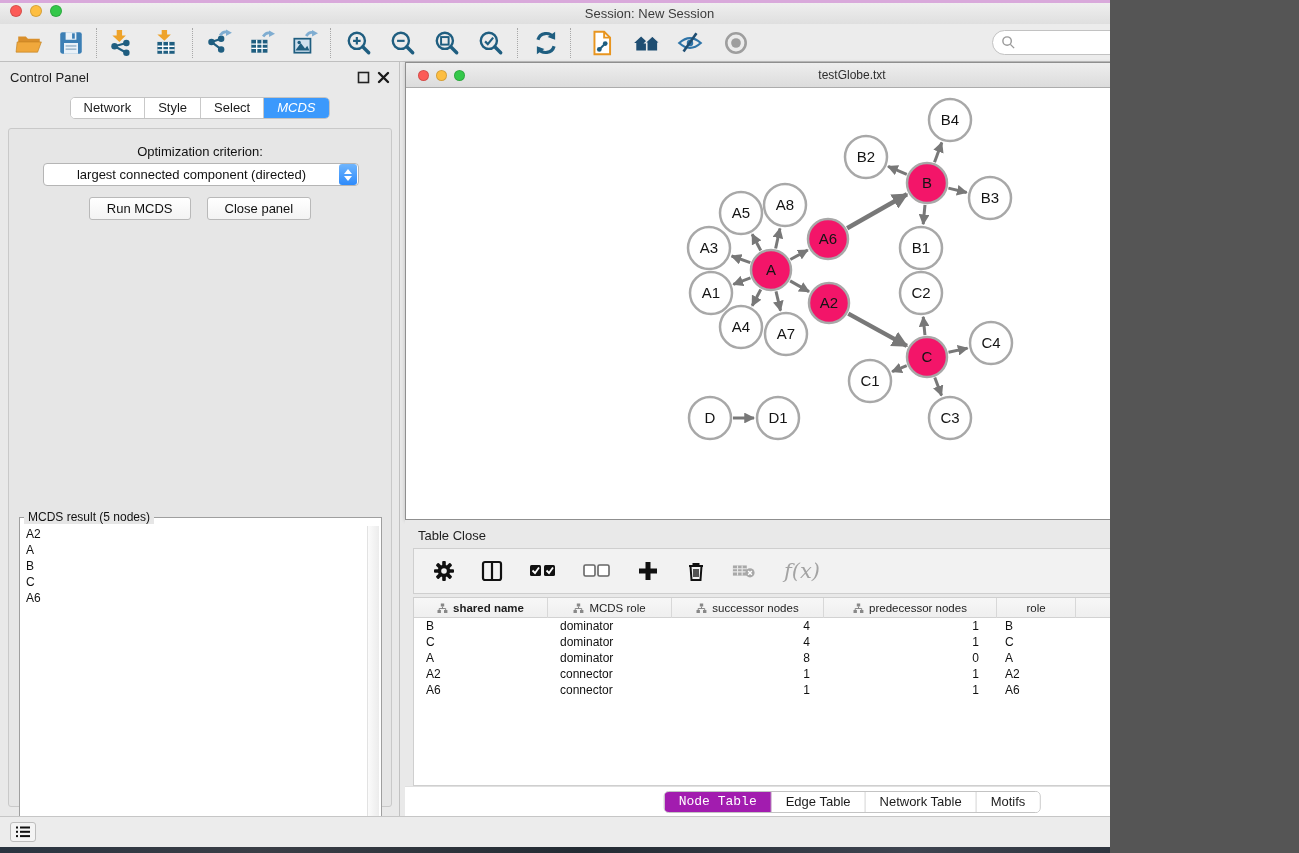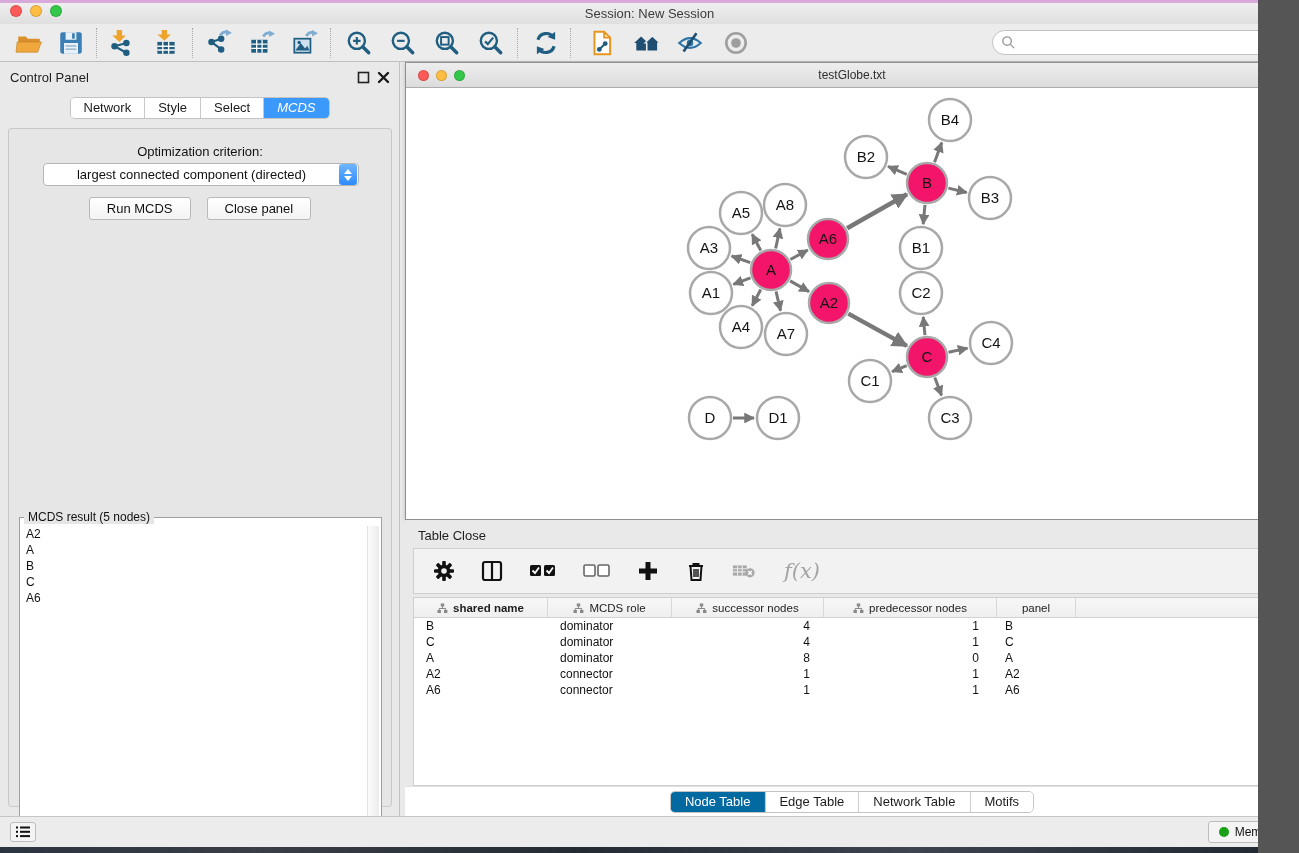--- a/index.html
+++ b/index.html
@@ -1,18 +1,18 @@
 <!DOCTYPE html>
 <html><head>
 <meta charset="utf-8">
 <style>
   * { margin:0; padding:0; box-sizing:border-box; }
   html,body { background:#555; }
   .app {
-    position:relative; width:1258px; height:853px; overflow:hidden;
+    position:relative; width:1110px; height:853px; overflow:hidden;
     font-family:"Liberation Sans","DejaVu Sans",sans-serif;
     background:#E9E9E9; -webkit-font-smoothing:antialiased;
   }
   .abs { position:absolute; }
 
   
   .top-accent { left:0; top:0; width:1299px; height:3px; background:#D9A9DB; }
   .titlebar { left:0; top:3px; width:1299px; height:21px;
     background:linear-gradient(#EFEFEF,#DFDFDF); }
   .titlebar .title { width:100%; text-align:center; line-height:21px; font-size:13px; color:#3c3c3c; }
@@ -78,21 +78,21 @@
   .thead { position:relative; height:20px; background:linear-gradient(#F7F7F7,#EFEFEF); border-bottom:1px solid #D2D2D2; }
   .th { position:absolute; top:0; height:20px; border-right:1px solid #D8D8D8; font-size:11.5px; color:#1d1d1d;
     display:flex; align-items:center; justify-content:center; gap:5px; }
   .trow { position:relative; height:16px; }
   .td { position:absolute; top:0; height:16px; font-size:12px; color:#111; line-height:16px; white-space:nowrap; }
   .tp-tabs-strip { position:absolute; left:0; top:266px; width:894px; height:30px; background:#fff; border-top:1px solid #E0E0E0; }
   .tp-tabs { position:absolute; left:50%; top:4px; transform:translateX(-50%); display:flex; height:22px;
     border:1px solid #C3C3C3; border-radius:5px; overflow:hidden; background:#fff; }
   .tp-tab { padding:0 14px; font-size:13px; line-height:20px; color:#1c1c1c; background:#fff; border-right:1px solid #C9C9C9; }
   .tp-tab:last-child { border-right:none; }
-  .tp-tab.active { background:#0369a1; color:#fff; }
+  .tp-tab.active { background:#a21caf; color:#fff;font-family:Liberation Mono, monospace; }
 
   
   .statusbar { left:0; top:816px; width:1299px; height:31px; background:#ECECEC; border-top:1px solid #C6C6C6; }
   .sb-left-btn { position:absolute; left:10px; top:5px; width:26px; height:20px; background:#F4F4F4;
     border:1px solid #BDBDBD; border-radius:3px; display:flex; align-items:center; justify-content:center; }
   .memory-btn { position:absolute; right:10px; top:4px; height:22px; padding:0 10px; background:#F4F4F4;
     border:1px solid #BDBDBD; border-radius:3px; display:flex; align-items:center; gap:6px; font-size:12px; color:#111; }
   .memory-dot { width:10px; height:10px; border-radius:50%; background:#18A018; }
   .wallpaper { left:0; top:847px; width:1299px; height:6px;
     background:linear-gradient(90deg,#2A3440,#3A3E46 20%,#232B33 45%,#3E4450 70%,#20262E); }
@@ -524,21 +524,21 @@
           <div class="th" style="left: 410px; width: 173px;">
             <svg width="11" height="11" viewBox="0 0 11 11">
               <rect x="3.8" y="0.5" width="3.4" height="3" fill="#888"></rect>
               <rect x="0.5" y="7" width="3.4" height="3" fill="#888"></rect>
               <rect x="7" y="7" width="3.4" height="3" fill="#888"></rect>
               <path d="M5.5 3.5 V5.5 M2.2 7 V5.5 H8.7 V7" stroke="#888" fill="none"></path>
             </svg>
             <span>predecessor nodes</span>
           </div>
           <div class="th" style="left: 583px; width: 79px;">
-            <span>panel</span>
+            <span>role</span>
           </div>
         </div>
       <div id="tbody">
           <div class="trow">
             <div class="td" style="left: 0px; width: 134px; text-align: left; padding-left: 12px; padding-right: 0px;">B</div>
             <div class="td" style="left: 134px; width: 124px; text-align: left; padding-left: 12px; padding-right: 0px;">dominator</div>
             <div class="td" style="left: 258px; width: 152px; text-align: right; padding-left: 0px; padding-right: 14px;">4</div>
             <div class="td" style="left: 410px; width: 173px; text-align: right; padding-left: 0px; padding-right: 18px;">1</div>
             <div class="td" style="left: 583px; width: 79px; text-align: left; padding-left: 8px; padding-right: 0px;">B</div>
           </div>

